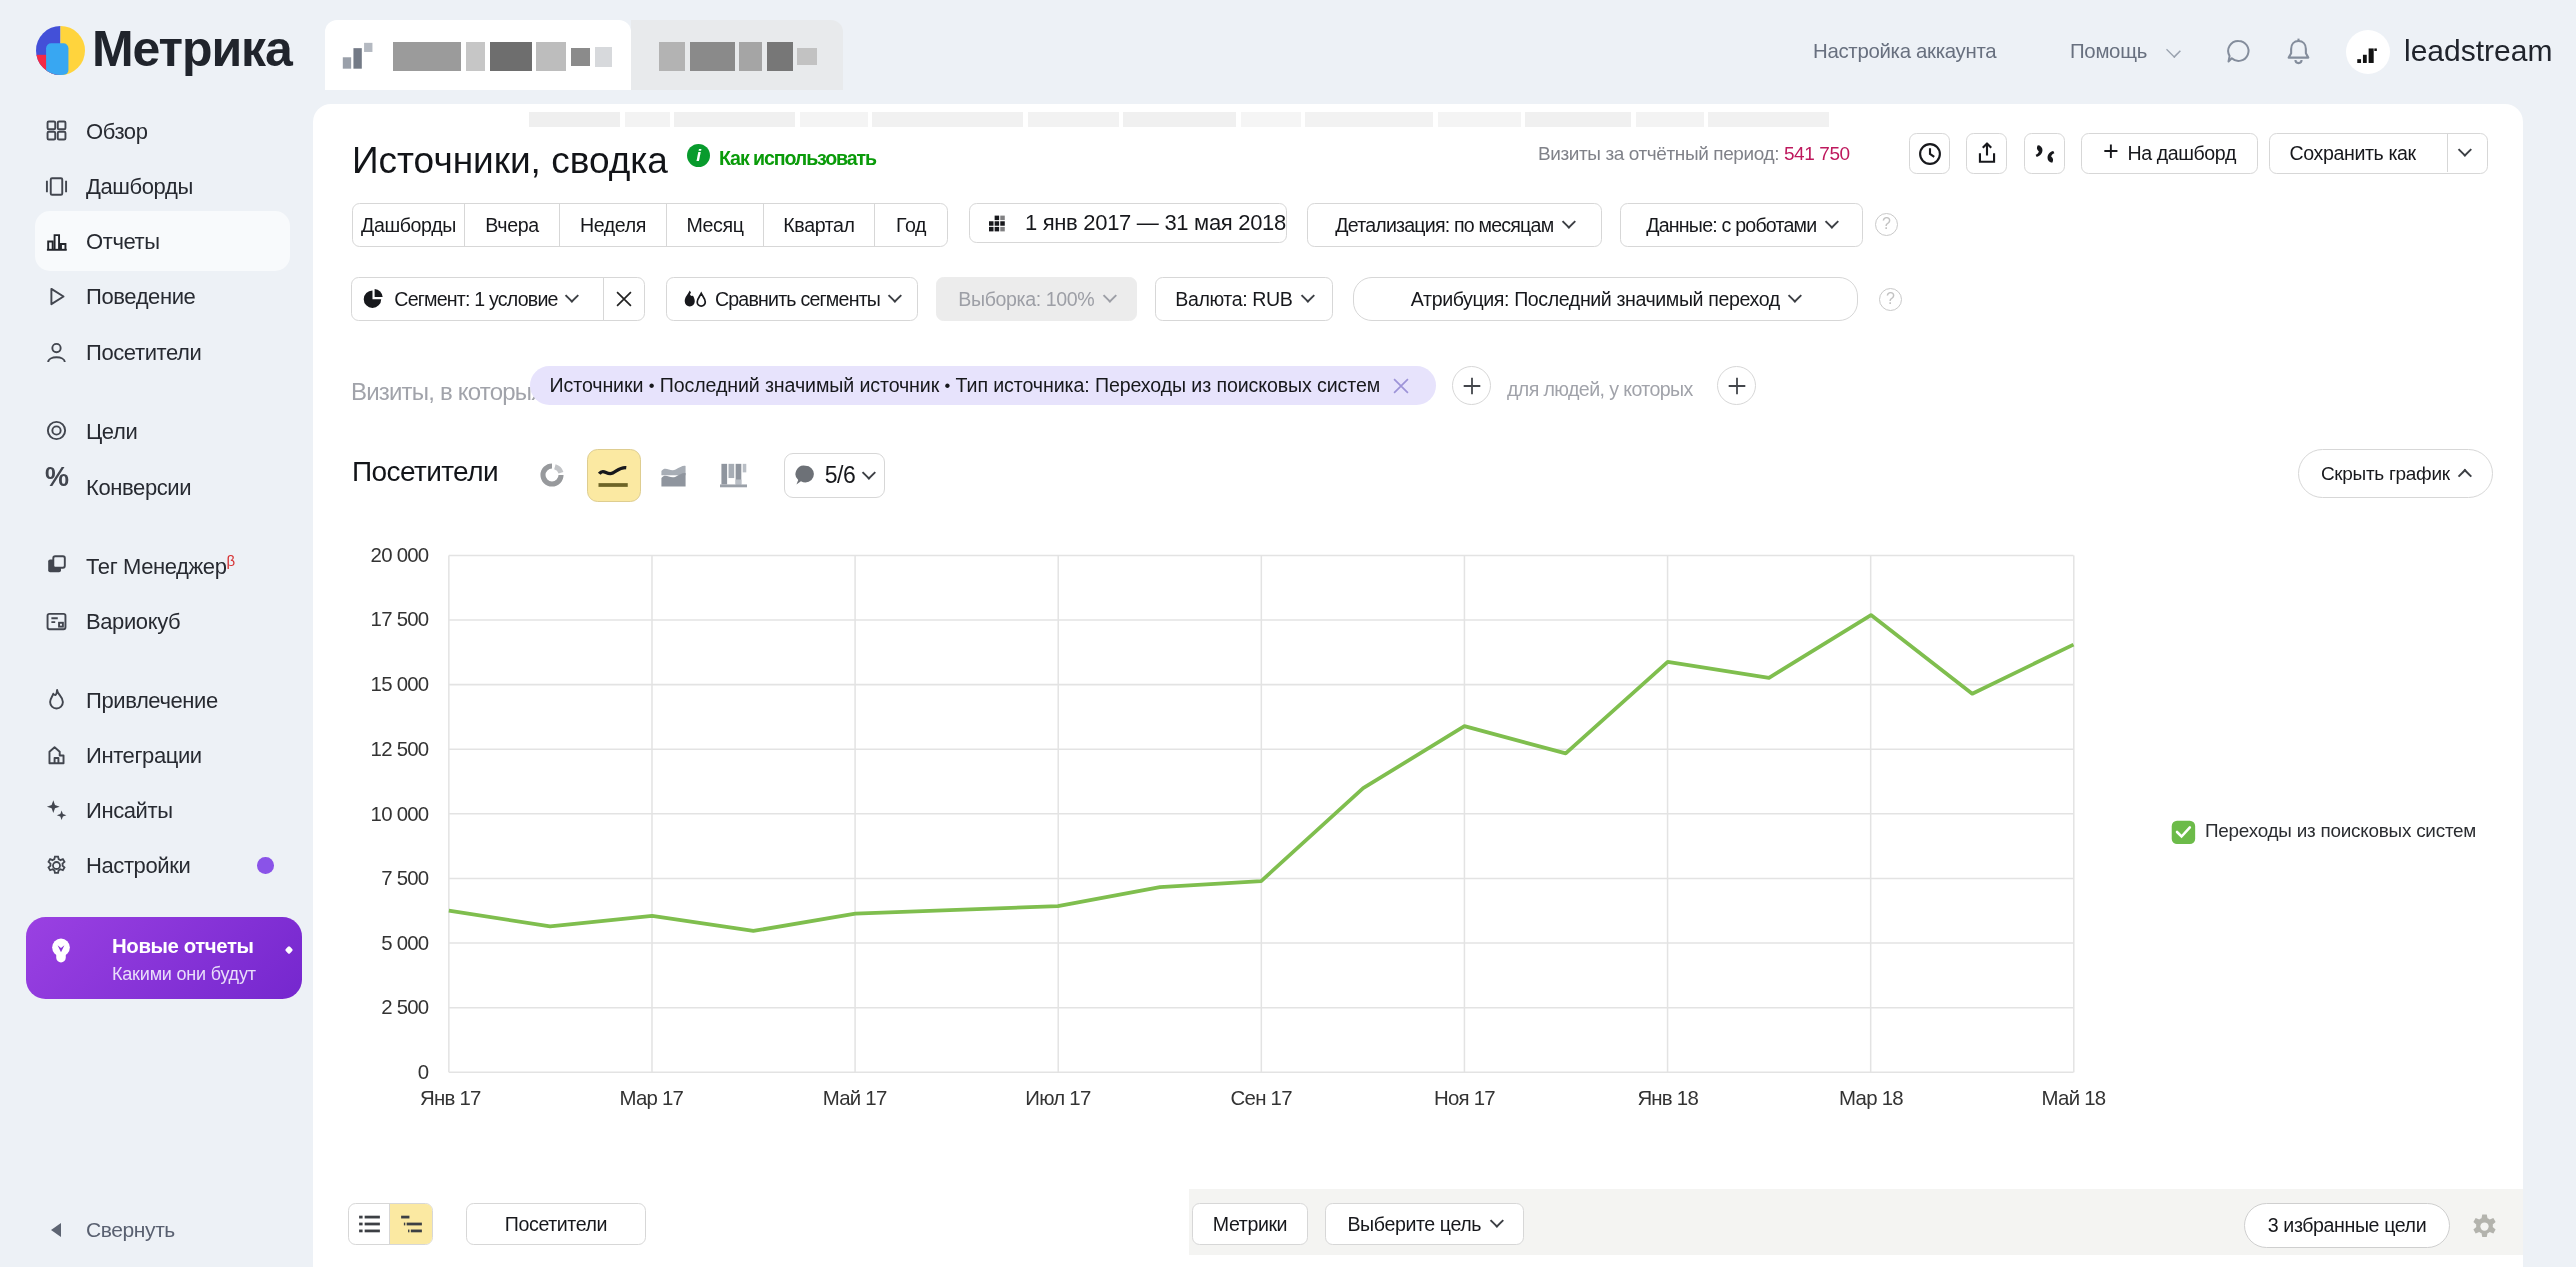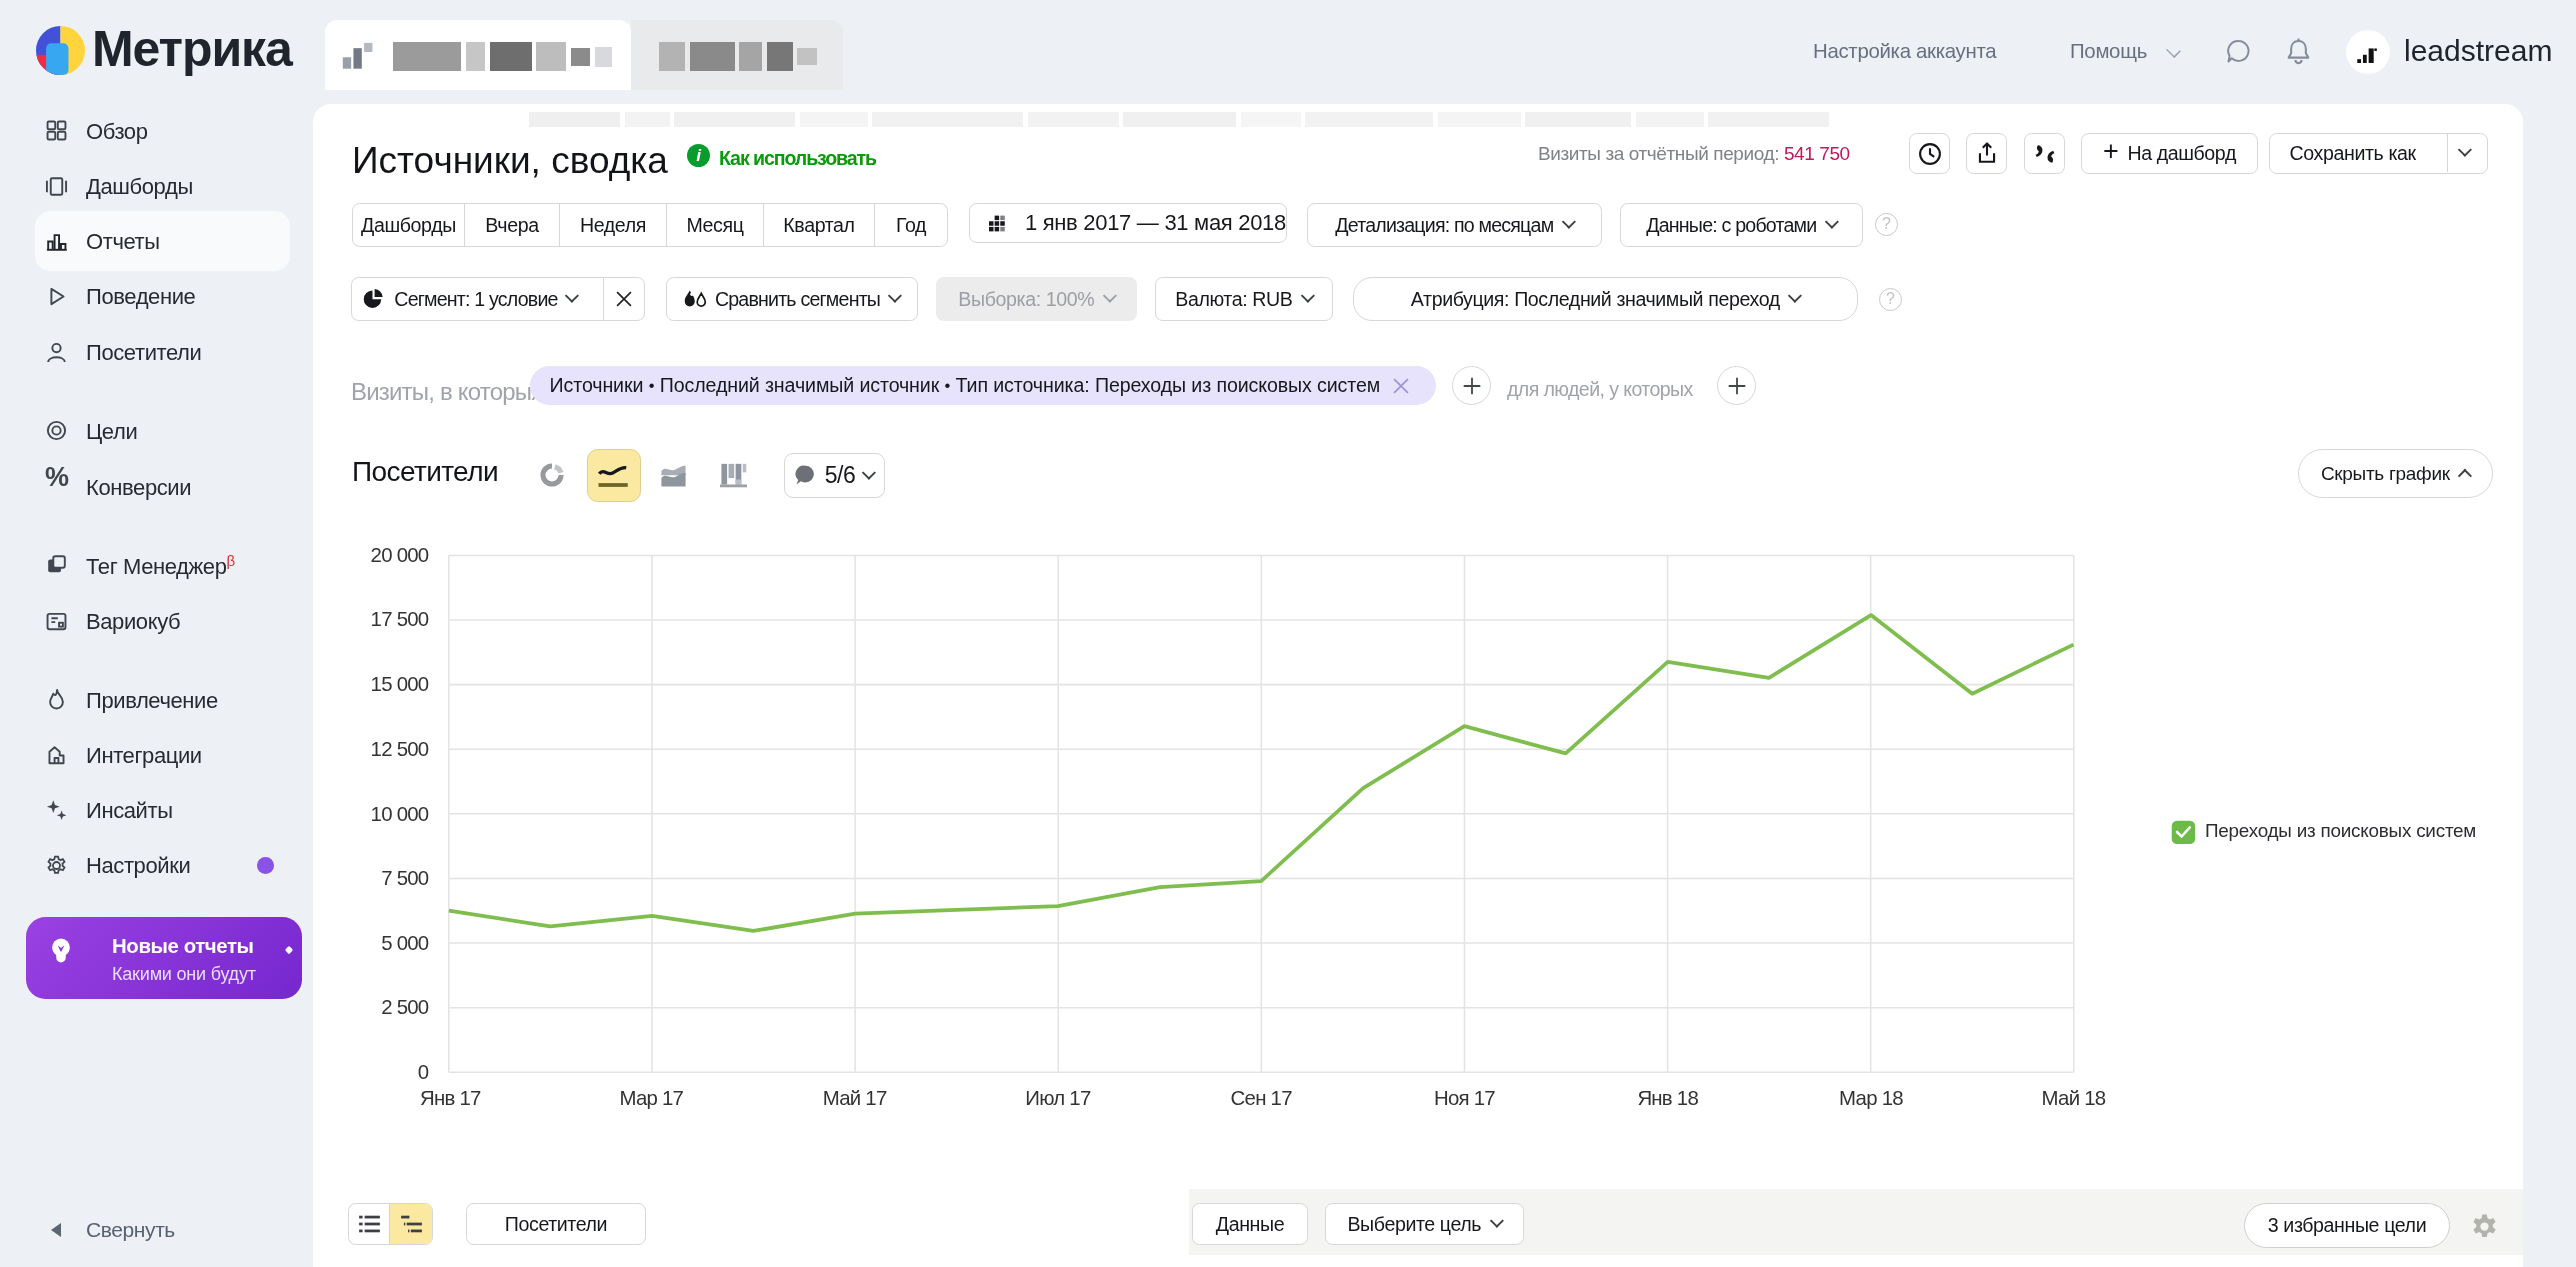--- a/index.html
+++ b/index.html
@@ -387,20 +387,20 @@
     <svg width="21" height="18" viewBox="0 0 30 26">
       <rect x="0" y="1" width="12" height="4" fill="#3c3f44"></rect>
       <rect x="8" y="11" width="22" height="4" fill="#3c3f44"></rect>
         <rect x="4" y="11" width="2" height="4" fill="#3c3f44"></rect>
       <rect x="14" y="21" width="16" height="4" fill="#3c3f44"></rect>
         <rect x="10" y="21" width="2" height="4" fill="#3c3f44"></rect>
     </svg>
   </div>
 </div>
 <div class="btn" style="left:466px;top:1203px;width:180px;height:42px;">Посетители</div>
-<div class="btn" style="left:1192px;top:1203px;width:116px;height:42px;">Данные</div>
+<div class="btn" style="left:1192px;top:1203px;width:116px;height:42px;">Метрики</div>
 <div class="btn" style="left:1325px;top:1203px;width:199px;height:42px;">Выберите цель<span class="chev" style="margin-left:10.6px;"></span></div>
 <div class="abs" style="left:2244px;top:1203px;width:206px;height:45px;background:#fff;border:1.5px solid #cfcfcf;border-radius:23px;display:flex;align-items:center;justify-content:center;font-size:19.6px;letter-spacing:-0.4px;">3 избранные цели</div>
 <svg class="abs" style="left:2471px;top:1213px;" width="27" height="27" viewBox="0 0 36 36" fill="#b3b3ad">
   <path d="M15 2 h6 l1 5 a11 11 0 0 1 3 1.7 l4.8 -2 3 5.2 -3.8 3.3 a11 11 0 0 1 0 3.6 l3.8 3.3 -3 5.2 -4.8 -2 a11 11 0 0 1 -3 1.7 l-1 5 h-6 l-1 -5 a11 11 0 0 1 -3 -1.7 l-4.8 2 -3 -5.2 3.8 -3.3 a11 11 0 0 1 0 -3.6 L3.2 11.9 l3 -5.2 4.8 2 a11 11 0 0 1 3 -1.7 z"></path>
   <circle cx="18" cy="18" r="5.5" fill="#f4f4f2"></circle>
 </svg>
 
 
 </body></html>

